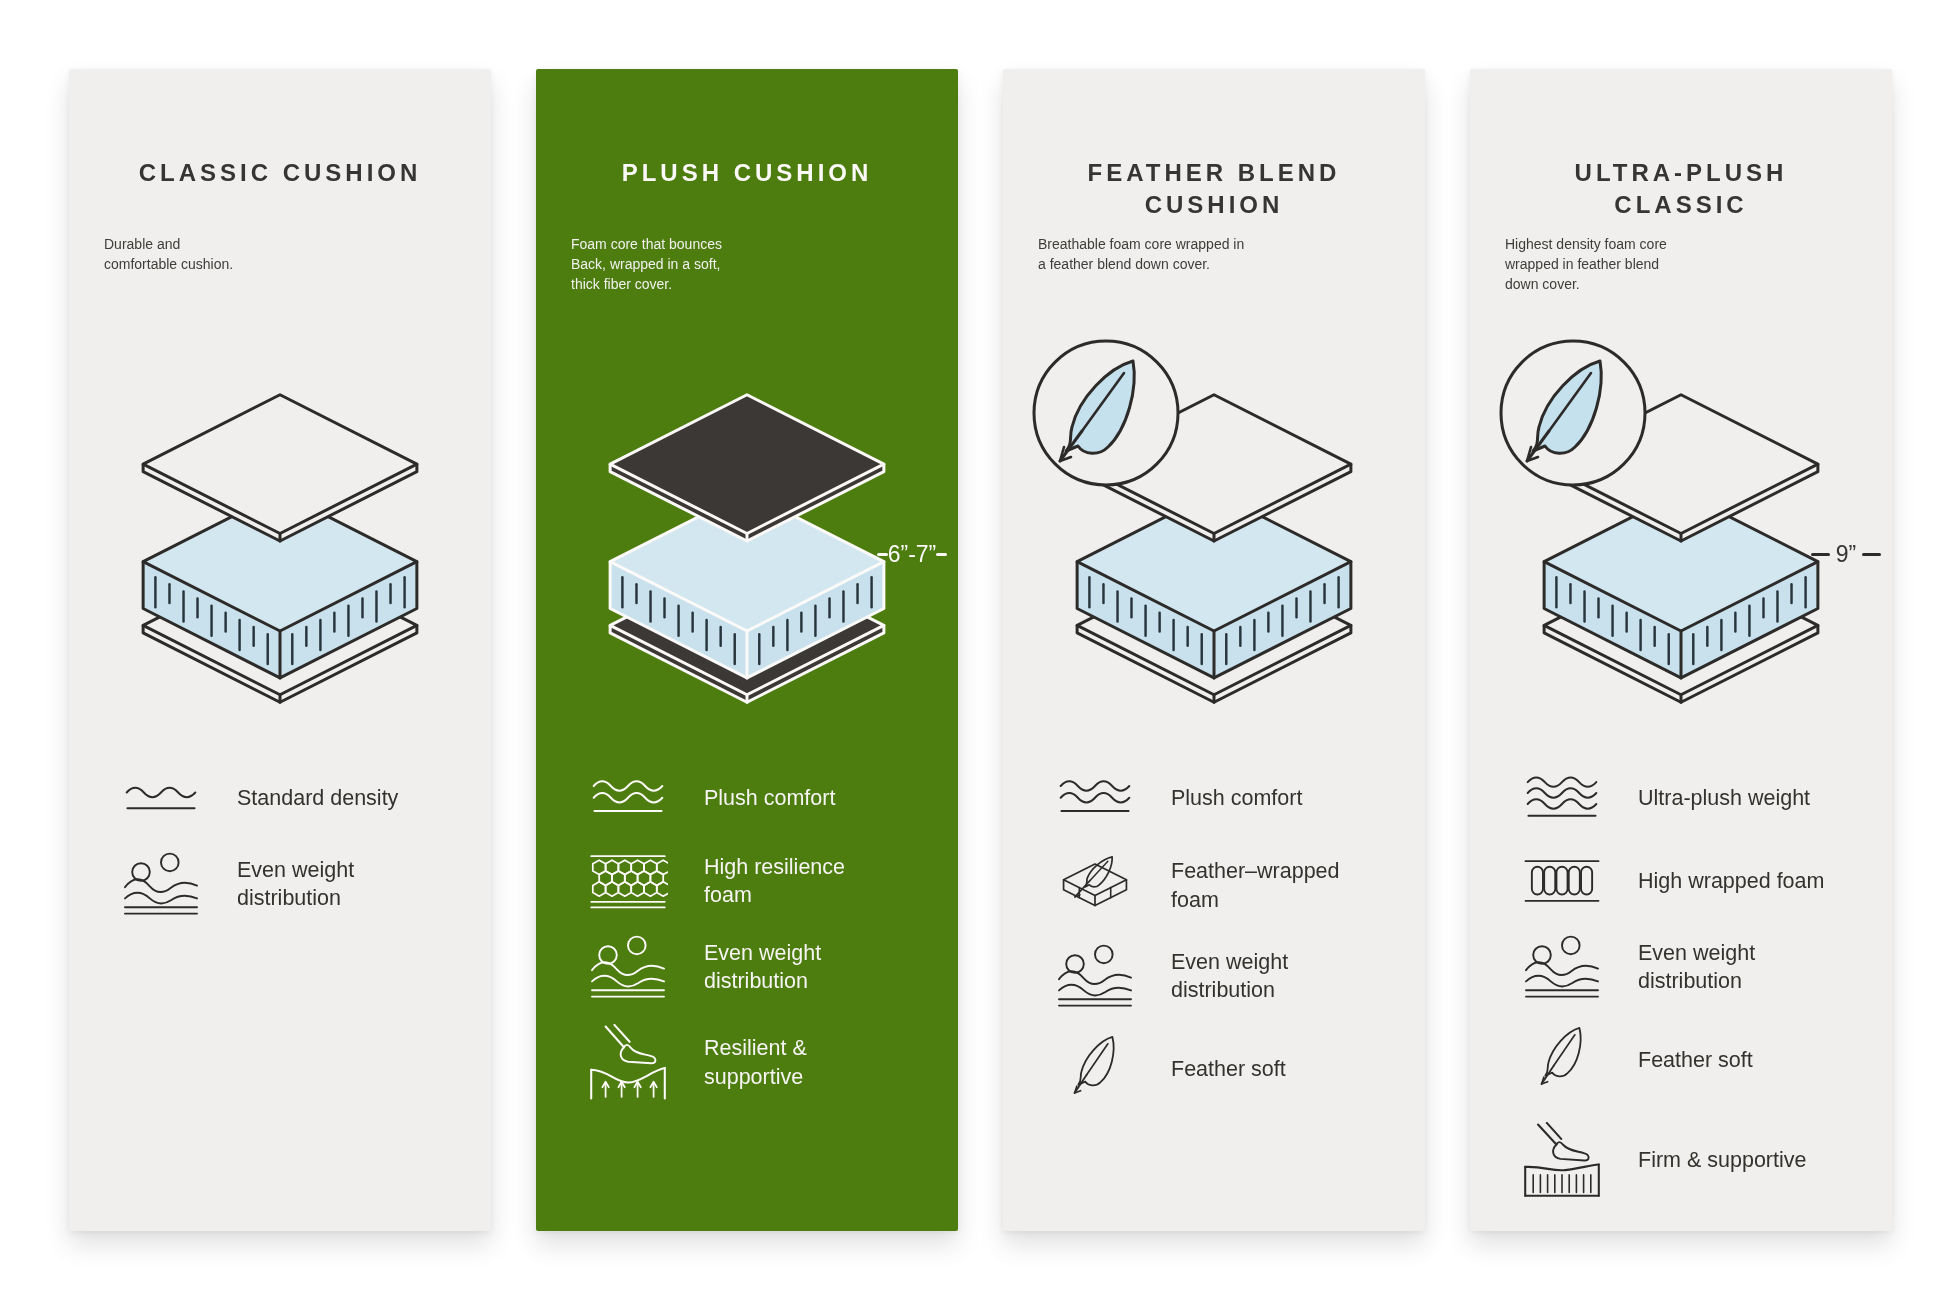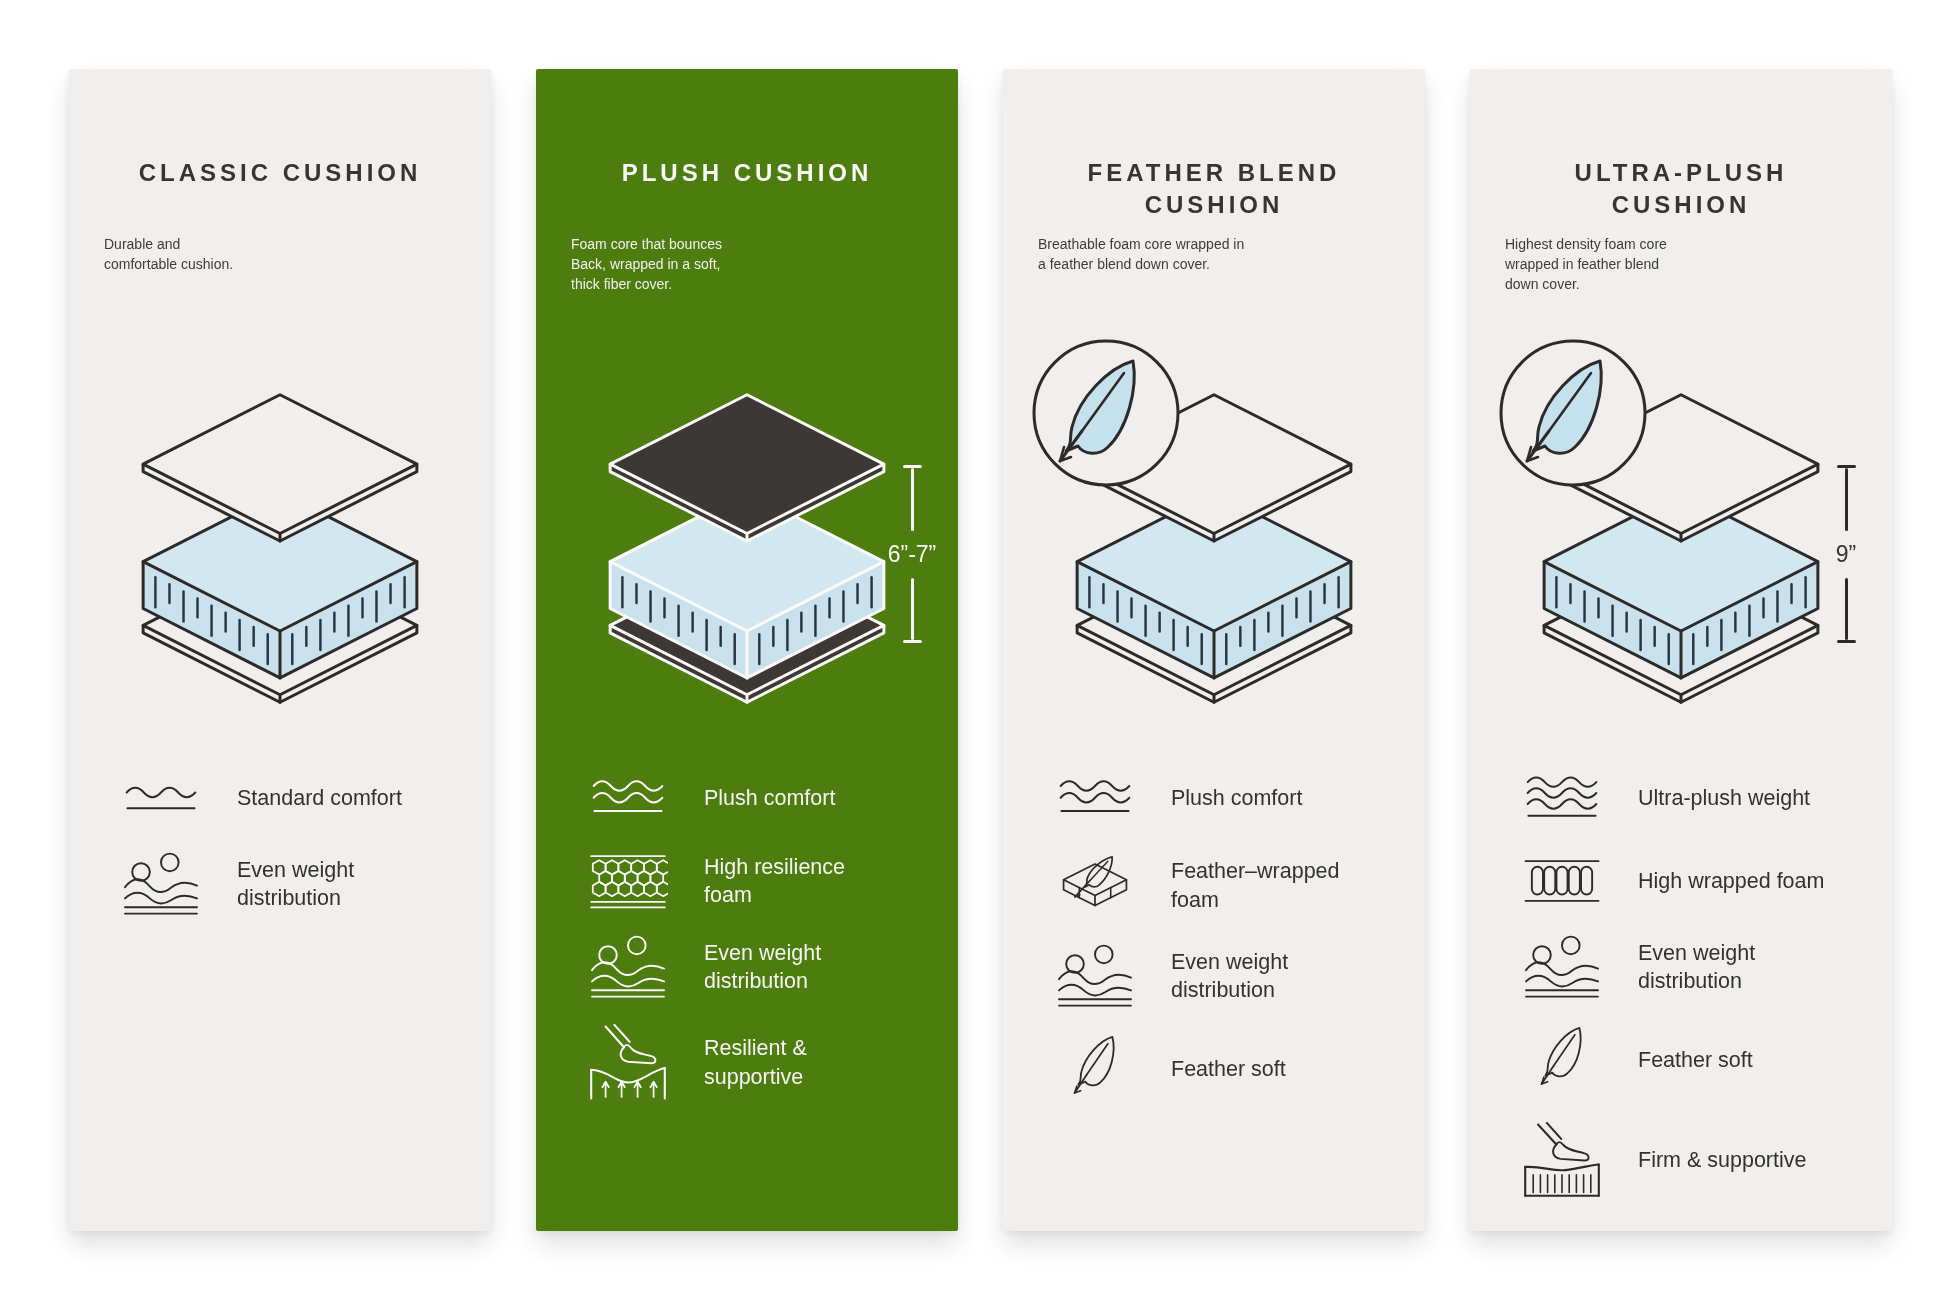--- a/index.html
+++ b/index.html
@@ -36,21 +36,21 @@
 
   .diagram{
     position:absolute;top:318px;left:50%;transform:translateX(-50%);
     width:300px;height:330px;
   }
   .dsvg{position:absolute;inset:0;}
   .badge{position:absolute;left:-34px;top:-50px;width:152px;height:152px;}
 
   .measure{
     position:absolute;left:280px;top:78px;height:178px;width:70px;
-    display:flex;flex-direction:column;align-items:center;
+    display:flex;flex-direction:row;align-items:center;
   }
   .m-cap{width:19px;height:3px;border-radius:2px;}
   .m-line{width:3px;flex:1;border-radius:2px;}
   .card.light .m-cap,.card.light .m-line{background:#2d2b29;}
   .card.dark  .m-cap,.card.dark  .m-line{background:#fbfaf8;}
   .m-label{
     margin:10px 0;font-size:23px;white-space:nowrap;
   }
   .card.light .m-label{color:#373533;}
   .card.dark  .m-label{color:#fbfaf8;}
@@ -126,21 +126,21 @@
 
     </div>
     <ul class="features">
         <li class="feat">
     <span class="ficon">
             <svg viewBox="0 0 100 46" width="78" height="36" fill="none" stroke="currentColor" stroke-width="2.6" stroke-linecap="round" stroke-linejoin="round">
               <path d="M6 16 q11 -12 22 0 t22 0 t22 0 t22 0"></path>
               <path d="M7 36 H93"></path>
             </svg>
           </span>
-    <span class="flabel">Standard comfort</span>
+    <span class="flabel">Standard density</span>
   </li>
         <li class="feat">
     <span class="ficon">
             <svg viewBox="0 0 100 80" width="80" height="64" fill="none" stroke="currentColor" stroke-width="2.4" stroke-linecap="round" stroke-linejoin="round">
               <circle cx="25" cy="25" r="11"></circle>
               <circle cx="61" cy="13" r="11"></circle>
               <path d="M5 44 c10 -13 21 -13 31 -1 c8 9 17 9 26 2 c10 -8 20 -9 33 -3"></path>
               <path d="M5 58 c10 -9 21 -9 31 0 c9 8 18 8 27 2 c10 -7 20 -7 32 -2"></path>
               <path d="M5 69 H95"></path>
               <path d="M5 77 H95"></path>
@@ -394,21 +394,21 @@
               <path d="M26 55 L10 79"></path>
               <path d="M10 79 L18 76 M10 79 L13 70" stroke-width="2.2"></path>
             </svg>
           </span>
     <span class="flabel">Feather soft</span>
   </li>
       </ul>
   </section>
     <section class="card light">
     <h2 class="title">ULTRA-PLUSH
-CUSHION</h2>
+CLASSIC</h2>
     <p class="desc">Highest density foam core
 wrapped in feather blend
 down cover.</p>
     <div class="diagram">
       <div class="dsvg"><svg viewBox="0 0 320 344" width="300" height="323">
             <path d="M14 254 L160 180 L306 254 V262 L160 336 L14 262 Z" fill="#f0efed" stroke="none"></path>
             <g fill="none" stroke="#2d2b29" stroke-width="3.2" stroke-linejoin="round" stroke-linecap="round">
               <path d="M14 254 L160 180 L306 254 L160 328 Z"></path>
               <path d="M14 254 V262 L160 336 L306 262 V254"></path>
               <path d="M160 328 V336"></path>

